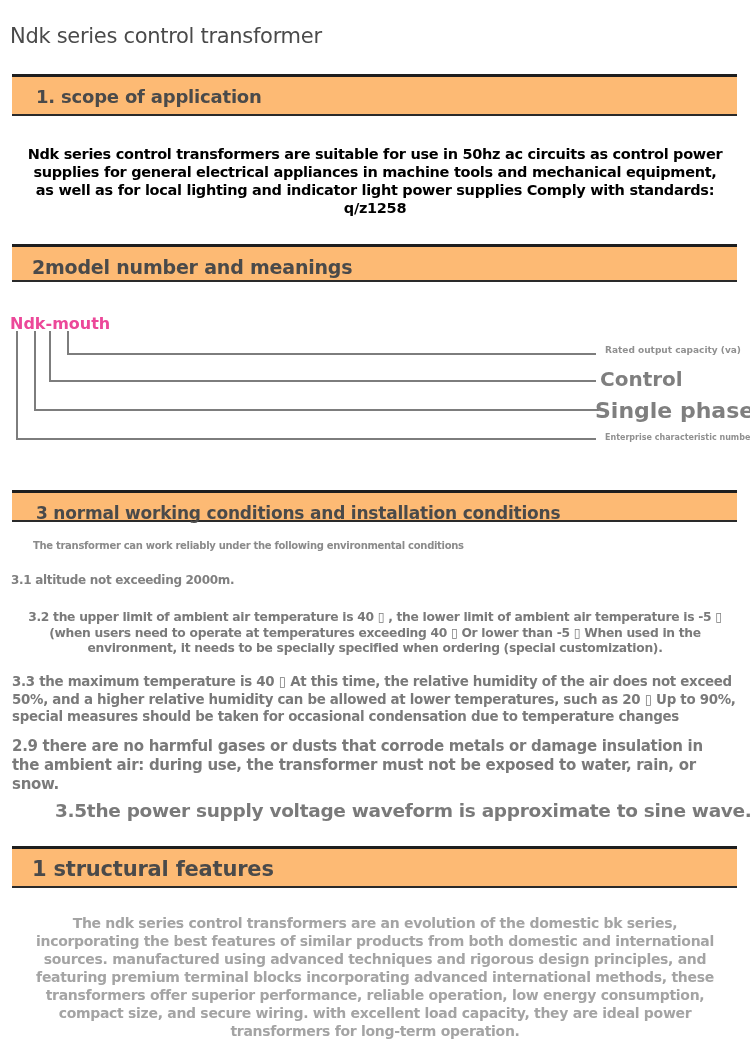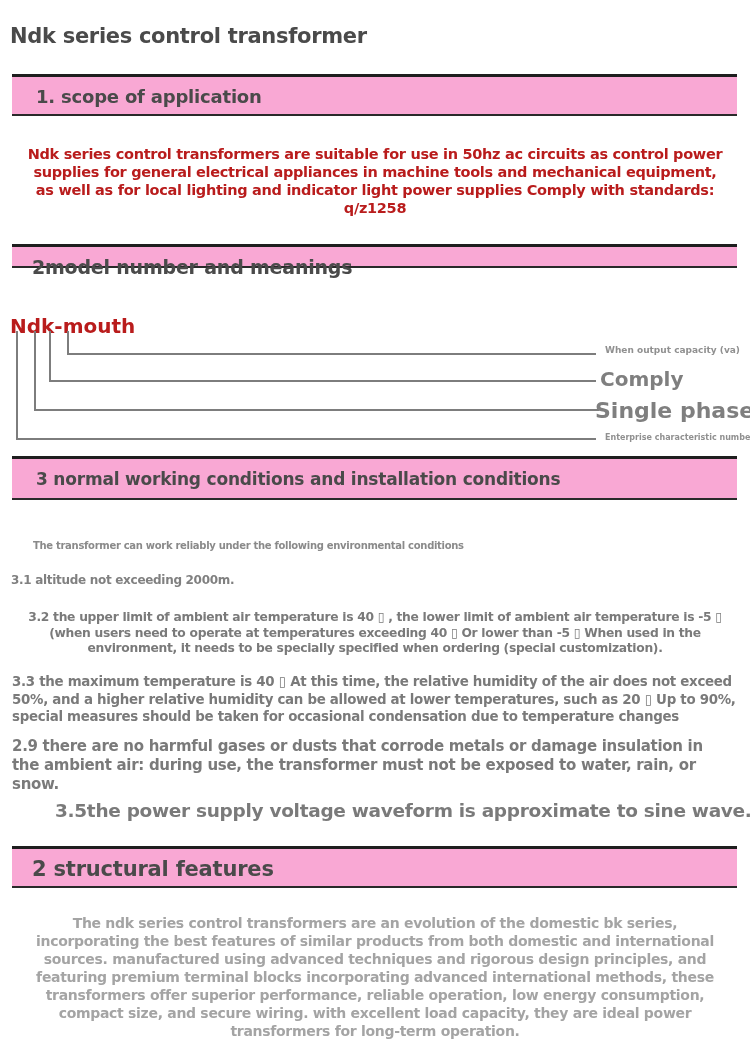--- a/index.html
+++ b/index.html
@@ -3,25 +3,25 @@
 <meta charset="utf-8">
 <style>
   html, body { margin: 0; padding: 0; background: #ffffff; }
   body {
     width: 750px; height: 1047px; position: relative; overflow: hidden;
     font-family: "DejaVu Sans", "Liberation Sans", sans-serif;
     color: #6f6f6f;
   }
   .abs { position: absolute; }
   .page-title {
-    left: 10px; top: 24px; font-size: 21px; font-weight: bold; color: #4a4a4a;
+    left: 10px; top: 24px; font-size: 21px; font-weight: normal; color: #4a4a4a;
     letter-spacing: -0.3px; white-space: nowrap;
   }
   .band {
-    position: absolute; left: 12px; width: 725px; background: #f9a8d4;
+    position: absolute; left: 12px; width: 725px; background: #fdba74;
     border-top: 3px solid #1e1e1e; border-bottom: 2px solid #2a2a2a;
     box-sizing: border-box;
   }
   .band-title {
     position: absolute; left: 24px; font-weight: bold; color: #4a4a4a;
     white-space: nowrap; letter-spacing: -0.2px;
   }
   .para {
     position: absolute; text-align: center; color: #7b7b7b; font-weight: bold;
     letter-spacing: -0.3px;
@@ -35,58 +35,58 @@
   .dline { position: absolute; background: #7d7d7d; }
 </style>
 </head>
 <body>
 
 <div class="abs page-title">Ndk series control transformer</div>
 
 <div class="band" style="top:74px;height:42px;">
   <div class="band-title" style="top:9px;font-size:18px;">1. scope of application</div>
 </div>
-<div class="para" style="left:25px;top:145px;width:700px;font-size:14.5px;line-height:18px;color:#b91c1c;">Ndk series control transformers are suitable for use in 50hz ac circuits as control power supplies for general electrical appliances in machine tools and mechanical equipment, as well as for local lighting and indicator light power supplies Comply with standards: q/z1258</div>
+<div class="para" style="left:25px;top:145px;width:700px;font-size:14.5px;line-height:18px;color:#000000;">Ndk series control transformers are suitable for use in 50hz ac circuits as control power supplies for general electrical appliances in machine tools and mechanical equipment, as well as for local lighting and indicator light power supplies Comply with standards: q/z1258</div>
 
-<div class="band" style="top:244px;height:24px;text-decoration:underline;">
+<div class="band" style="top:244px;height:38px;text-decoration:underline;">
   <div class="band-title" style="top:9px;font-size:19px;left:20px;">2model number and meanings</div>
 </div>
 
 <div class="diagram">
-  <div class="diag-label" style="left:10px;top:9px;font-size:20px;color:#b91c1c;">Ndk-mouth</div>
+  <div class="diag-label" style="left:10px;top:9px;font-size:16px;color:#ec4899;">Ndk-mouth</div>
 
   <div class="dline" style="left:67px;top:26px;width:2px;height:24px;"></div>
   <div class="dline" style="left:49px;top:26px;width:2px;height:50px;"></div>
   <div class="dline" style="left:34px;top:26px;width:2px;height:79px;"></div>
   <div class="dline" style="left:16px;top:26px;width:2px;height:109px;"></div>
 
   <div class="dline" style="left:67px;top:48px;width:529px;height:2px;"></div>
   <div class="dline" style="left:49px;top:75px;width:547px;height:2px;"></div>
   <div class="dline" style="left:34px;top:104px;width:565px;height:2px;"></div>
   <div class="dline" style="left:16px;top:133px;width:580px;height:2px;"></div>
 
-  <div class="diag-label" style="left:605px;top:40px;font-size:9px;color:#909090;">When output capacity (va)</div>
-  <div class="diag-label" style="left:600px;top:62px;font-size:20px;color:#7f7f7f;">Comply</div>
+  <div class="diag-label" style="left:605px;top:40px;font-size:9px;color:#909090;">Rated output capacity (va)</div>
+  <div class="diag-label" style="left:600px;top:62px;font-size:20px;color:#7f7f7f;">Control</div>
   <div class="diag-label" style="left:595px;top:93px;font-size:22px;color:#7f7f7f;">Single phase</div>
   <div class="diag-label" style="left:605px;top:128px;font-size:8px;color:#909090;">Enterprise characteristic number</div>
 </div>
 
-<div class="band" style="top:456px;height:44px;text-decoration:underline;">
+<div class="band" style="top:490px;height:32px;text-decoration:underline;">
   <div class="band-title" style="top:10px;font-size:17px;">3 normal working conditions and installation conditions</div>
 </div>
 
 <div class="leftpara" style="left:33px;top:540px;width:700px;font-size:10px;color:#8a8a8a;white-space:nowrap;">The transformer can work reliably under the following environmental conditions</div>
 
 <div class="leftpara" style="left:11px;top:573px;width:720px;font-size:12px;color:#808080;">3.1 altitude not exceeding 2000m.</div>
 
 <div class="para" style="left:10px;top:610px;width:730px;font-size:12.3px;line-height:15.5px;color:#7a7a7a;">3.2 the upper limit of ambient air temperature is 40 ▯ , the lower limit of ambient air temperature is -5 ▯ (when users need to operate at temperatures exceeding 40 ▯ Or lower than -5 ▯ When used in the environment, it needs to be specially specified when ordering (special customization).</div>
 
 <div class="leftpara" style="left:12px;top:673px;width:725px;font-size:13.4px;line-height:17.5px;color:#7a7a7a;">3.3 the maximum temperature is 40 ▯ At this time, the relative humidity of the air does not exceed 50%, and a higher relative humidity can be allowed at lower temperatures, such as 20 ▯ Up to 90%, special measures should be taken for occasional condensation due to temperature changes</div>
 
 <div class="leftpara" style="left:12px;top:737px;width:710px;font-size:15px;line-height:19px;color:#7a7a7a;">2.9 there are no harmful gases or dusts that corrode metals or damage insulation in the ambient air: during use, the transformer must not be exposed to water, rain, or snow.</div>
 
 <div class="leftpara" style="left:11px;top:800px;width:735px;font-size:18.5px;color:#7a7a7a;white-space:nowrap;margin-left:44px;">3.5the power supply voltage waveform is approximate to sine wave.</div>
 
 <div class="band" style="top:846px;height:42px;">
-  <div class="band-title" style="top:8px;font-size:21px;left:20px;">2 structural features</div>
+  <div class="band-title" style="top:8px;font-size:21px;left:20px;">1 structural features</div>
 </div>
 
 <div class="para" style="left:20px;top:914px;width:710px;font-size:14px;line-height:18px;color:#a4a4a4;">The ndk series control transformers are an evolution of the domestic bk series, incorporating the best features of similar products from both domestic and international sources. manufactured using advanced techniques and rigorous design principles, and featuring premium terminal blocks incorporating advanced international methods, these transformers offer superior performance, reliable operation, low energy consumption, compact size, and secure wiring. with excellent load capacity, they are ideal power transformers for long-term operation.</div>
 
 </body></html>

